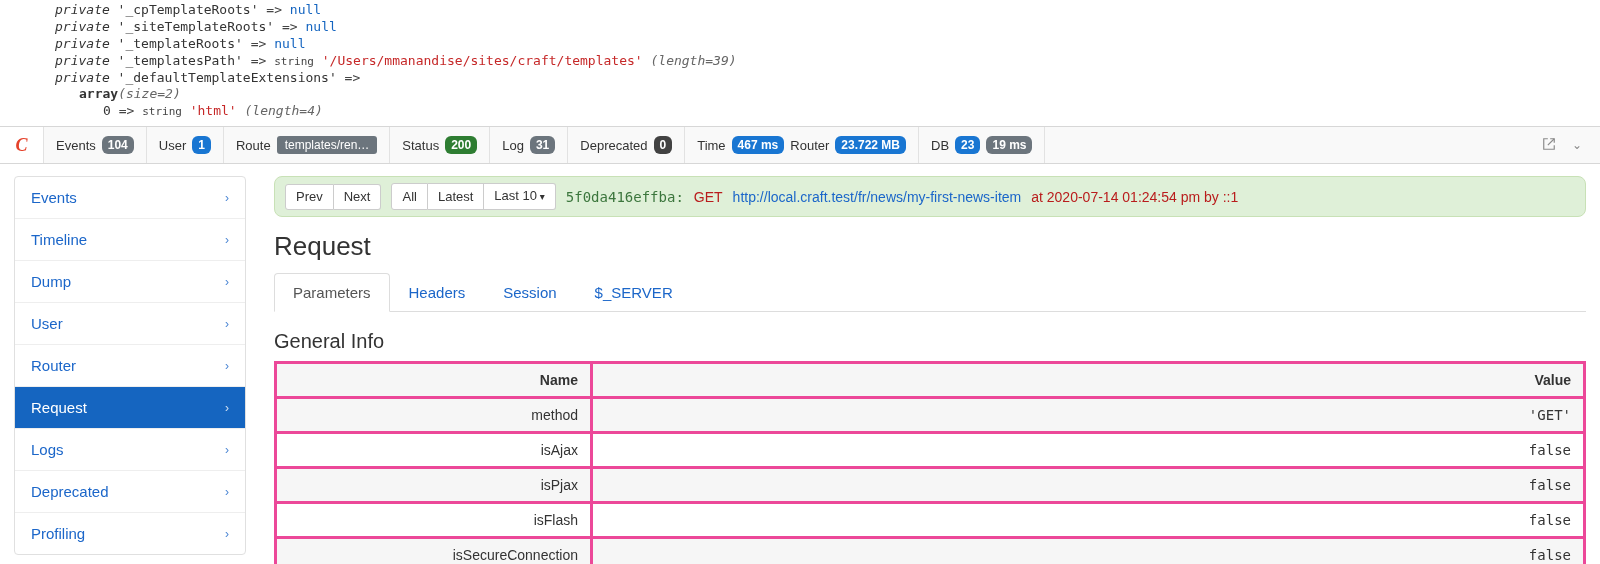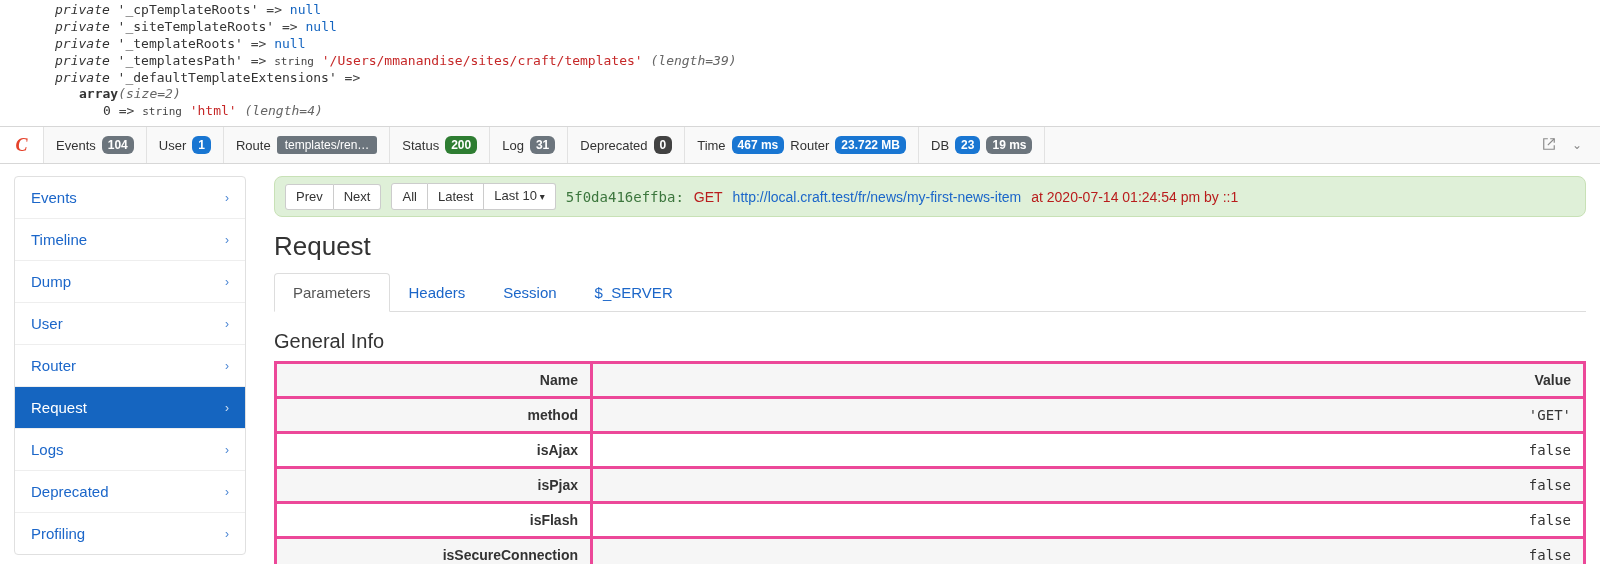--- a/index.html
+++ b/index.html
@@ -59,21 +59,21 @@
   
   .tabs { display:flex; border-bottom:1px solid #ddd; gap:0; }
   .tab { padding:10px 18px; font-size:15px; color:#1b66c9; cursor:pointer; border:1px solid transparent; border-bottom:none; position:relative; top:1px; background:transparent; }
   .tab.active { color:#555; background:#fff; border-color:#ddd; border-radius:4px 4px 0 0; border-bottom:1px solid #fff; }
 
   
   table.info { width:100%; border-collapse:collapse; border:1px solid #e0e0e0; font-size:14px; }
   table.info th, table.info td { text-align:right; padding:8px 12px; border:3px solid #ec4899; }
   table.info thead th { background:#f6f6f6; font-weight:700; }
   table.info tbody tr:nth-child(odd) td { background:#f6f6f6; }
-  table.info tbody td:first-child { font-weight:700; width:316px; }
+  table.info tbody td:first-child { font-weight:400; width:316px; }
   table.info tbody td:last-child { font-family:"SFMono-Regular",Menlo,Consolas,monospace; }
 
   .extern-icon { width:14px; height:14px; }
 </style>
 </head>
 <body>
 
 <div class="dump mono" id="dump-block">
     <div class="row"><span class="kw">private</span> '_cpTemplateRoots'<span class="arrow"> =&gt; </span><span class="nul">null</span> </div>
     <div class="row"><span class="kw">private</span> '_siteTemplateRoots'<span class="arrow"> =&gt; </span><span class="nul">null</span> </div>

